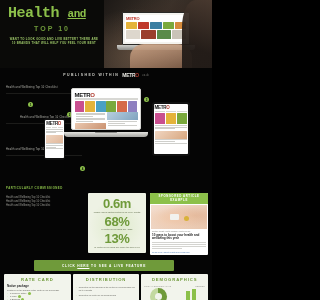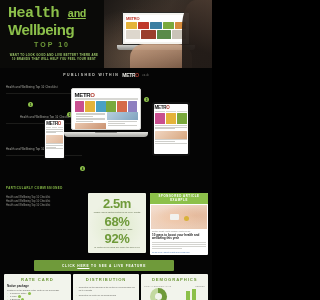--- a/index.html
+++ b/index.html
@@ -254,21 +254,20 @@
       </div>
       <div class="hands"></div>
       <div class="person-r"></div>
     </div>
 
     <div class="hero-text">
       <div class="h-title">
         <span>Health</span>
         <span class="ul">and</span>
       </div>
-      <div class="h-title2">Wellbeing</div>
       <div class="h-sub">TOP 10</div>
       <div class="h-blurb">WANT TO LOOK GOOD AND LIVE BETTER? THERE ARE 10 BRANDS THAT WILL HELP YOU FEEL YOUR BEST</div>
     </div>
   </div>
 
   <div class="pub-bar">
     <span class="pb-t">PUBLISHED WITHIN</span>
     <span class="pb-logo"><span>METR</span><em>O</em></span>
     <span class="pb-s">.co.uk</span>
   </div>
@@ -393,29 +392,29 @@
   <div class="midrow">
 
     <div class="left-notes">
       <div class="ln">Health and Wellbeing Top 10 Checklist</div>
       <div class="ln">Health and Wellbeing Top 10 Checklist</div>
       <div class="ln">Health and Wellbeing Top 10 Checklist</div>
     </div>
 
     <div class="stats">
       <div class="stat">
-        <div class="num">2.5m</div>
+        <div class="num">0.6m</div>
         <div class="cap">unique users visiting Metro.co.uk every month</div>
       </div>
       <div class="stat">
         <div class="num">68%</div>
         <div class="cap">of Metro.co.uk users are ABC1</div>
       </div>
       <div class="stat">
-        <div class="num">92%</div>
+        <div class="num">13%</div>
         <div class="cap">of Metro.co.uk users are under the age of 45</div>
       </div>
     </div>
 
     <div class="sponsored">
       <div class="sp-head">SPONSORED ARTICLE EXAMPLE</div>
       <div class="sp-img">
         <div class="pill"></div>
         <div class="coin"></div>
       </div>

